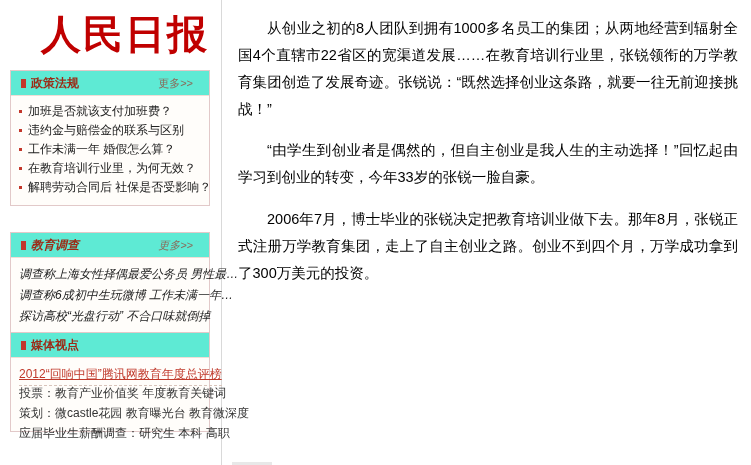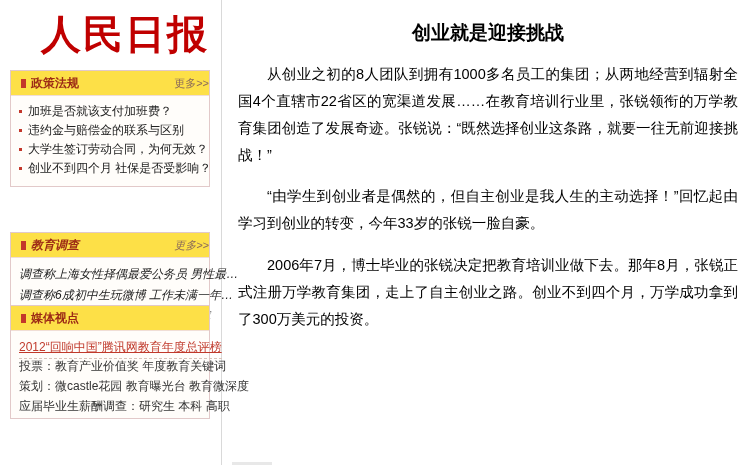--- a/index.html
+++ b/index.html
@@ -50,21 +50,21 @@
   .panel {
     position: absolute;
     left: 10px;
     width: 200px;
     box-sizing: border-box;
     border: 1px solid #e2c9c9;
     background: #fffdfa;
   }
   .panel-head {
     height: 24px;
-    background: #fde047;
+    background: #5eead4;
     border-bottom: 1px solid #f0ded6;
     position: relative;
   }
   .panel-title {
     position: absolute;
     left: 10px;
     top: 4px;
     font-size: 12px;
     font-weight: bold;
     color: #9c2a16;
@@ -75,21 +75,21 @@
     content: "";
     position: absolute;
     left: 0;
     top: 4px;
     width: 5px;
     height: 9px;
     background: #c3372b;
   }
   .panel-more {
     position: absolute;
-    right: 0;
+    right: 16px;
     top: 5px;
     font-size: 11px;
     color: #8a6a5a;
     text-decoration: none;
   }
   .panel-body {
     padding: 6px 8px 8px 8px;
   }
   .link-item {
     font-size: 12px;
@@ -183,53 +183,53 @@
     <div id="logo">人民日报</div>
 
     <div class="panel" style="top:70px;">
       <div class="panel-head">
         <div class="panel-title">政策法规</div>
         <a class="panel-more" href="#">更多&gt;&gt;</a>
       </div>
       <div class="panel-body">
         <a class="link-item" href="#">加班是否就该支付加班费？</a>
         <a class="link-item" href="#">违约金与赔偿金的联系与区别</a>
-        <a class="link-item" href="#">大学生签订劳动合同，为何无效？</a>
-        <a class="link-item" href="#">创业不到四个月 社保是否受影响？</a>
+        <a class="link-item" href="#">工作未满一年 婚假怎么算？</a>
+        <a class="link-item" href="#">在教育培训行业里，为何无效？</a>
+        <a class="link-item" href="#">解聘劳动合同后 社保是否受影响？</a>
       </div>
     </div>
 
     <div class="panel" style="top:232px;font-style:italic;">
       <div class="panel-head">
         <div class="panel-title">教育调查</div>
         <a class="panel-more" href="#">更多&gt;&gt;</a>
       </div>
       <div class="panel-body">
         <a class="plain-item" href="#">调查称上海女性择偶最爱公务员 男性最…</a>
         <a class="plain-item" href="#">调查称6成初中生玩微博 工作未满一年…</a>
         <a class="plain-item" href="#">探访高校“光盘行动” 不合口味就倒掉</a>
       </div>
     </div>
 
-    <div class="panel" style="top:305px; height:114px;">
+    <div class="panel" style="top:332px; height:100px;">
       <div class="panel-head">
         <div class="panel-title">媒体视点</div>
       </div>
       <div class="panel-body">
         <a class="media-head-line" href="#">2012“回响中国”腾讯网教育年度总评榜</a>
         <div class="media-line">投票：教育产业价值奖  年度教育关键词</div>
         <div class="media-line">策划：微castle花园  教育曝光台  教育微深度</div>
         <div class="media-line">应届毕业生薪酬调查：研究生  本科  高职</div>
       </div>
     </div>
 
   </div>
 
   <div id="article">
-    <h1 id="article-title">创业就是迎接挑战</h1>
     <p class="para">从创业之初的8人团队到拥有1000多名员工的集团；从两地经营到辐射全国4个直辖市22省区的宽渠道发展……在教育培训行业里，张锐领衔的万学教育集团创造了发展奇迹。张锐说：“既然选择创业这条路，就要一往无前迎接挑战！”</p>
     <p class="para">“由学生到创业者是偶然的，但自主创业是我人生的主动选择！”回忆起由学习到创业的转变，今年33岁的张锐一脸自豪。</p>
     <p class="para">2006年7月，博士毕业的张锐决定把教育培训业做下去。那年8月，张锐正式注册万学教育集团，走上了自主创业之路。创业不到四个月，万学成功拿到了300万美元的投资。</p>
   </div>
 
   <div id="bottom-mark"></div>
 
 </div>
 
 </body></html>

